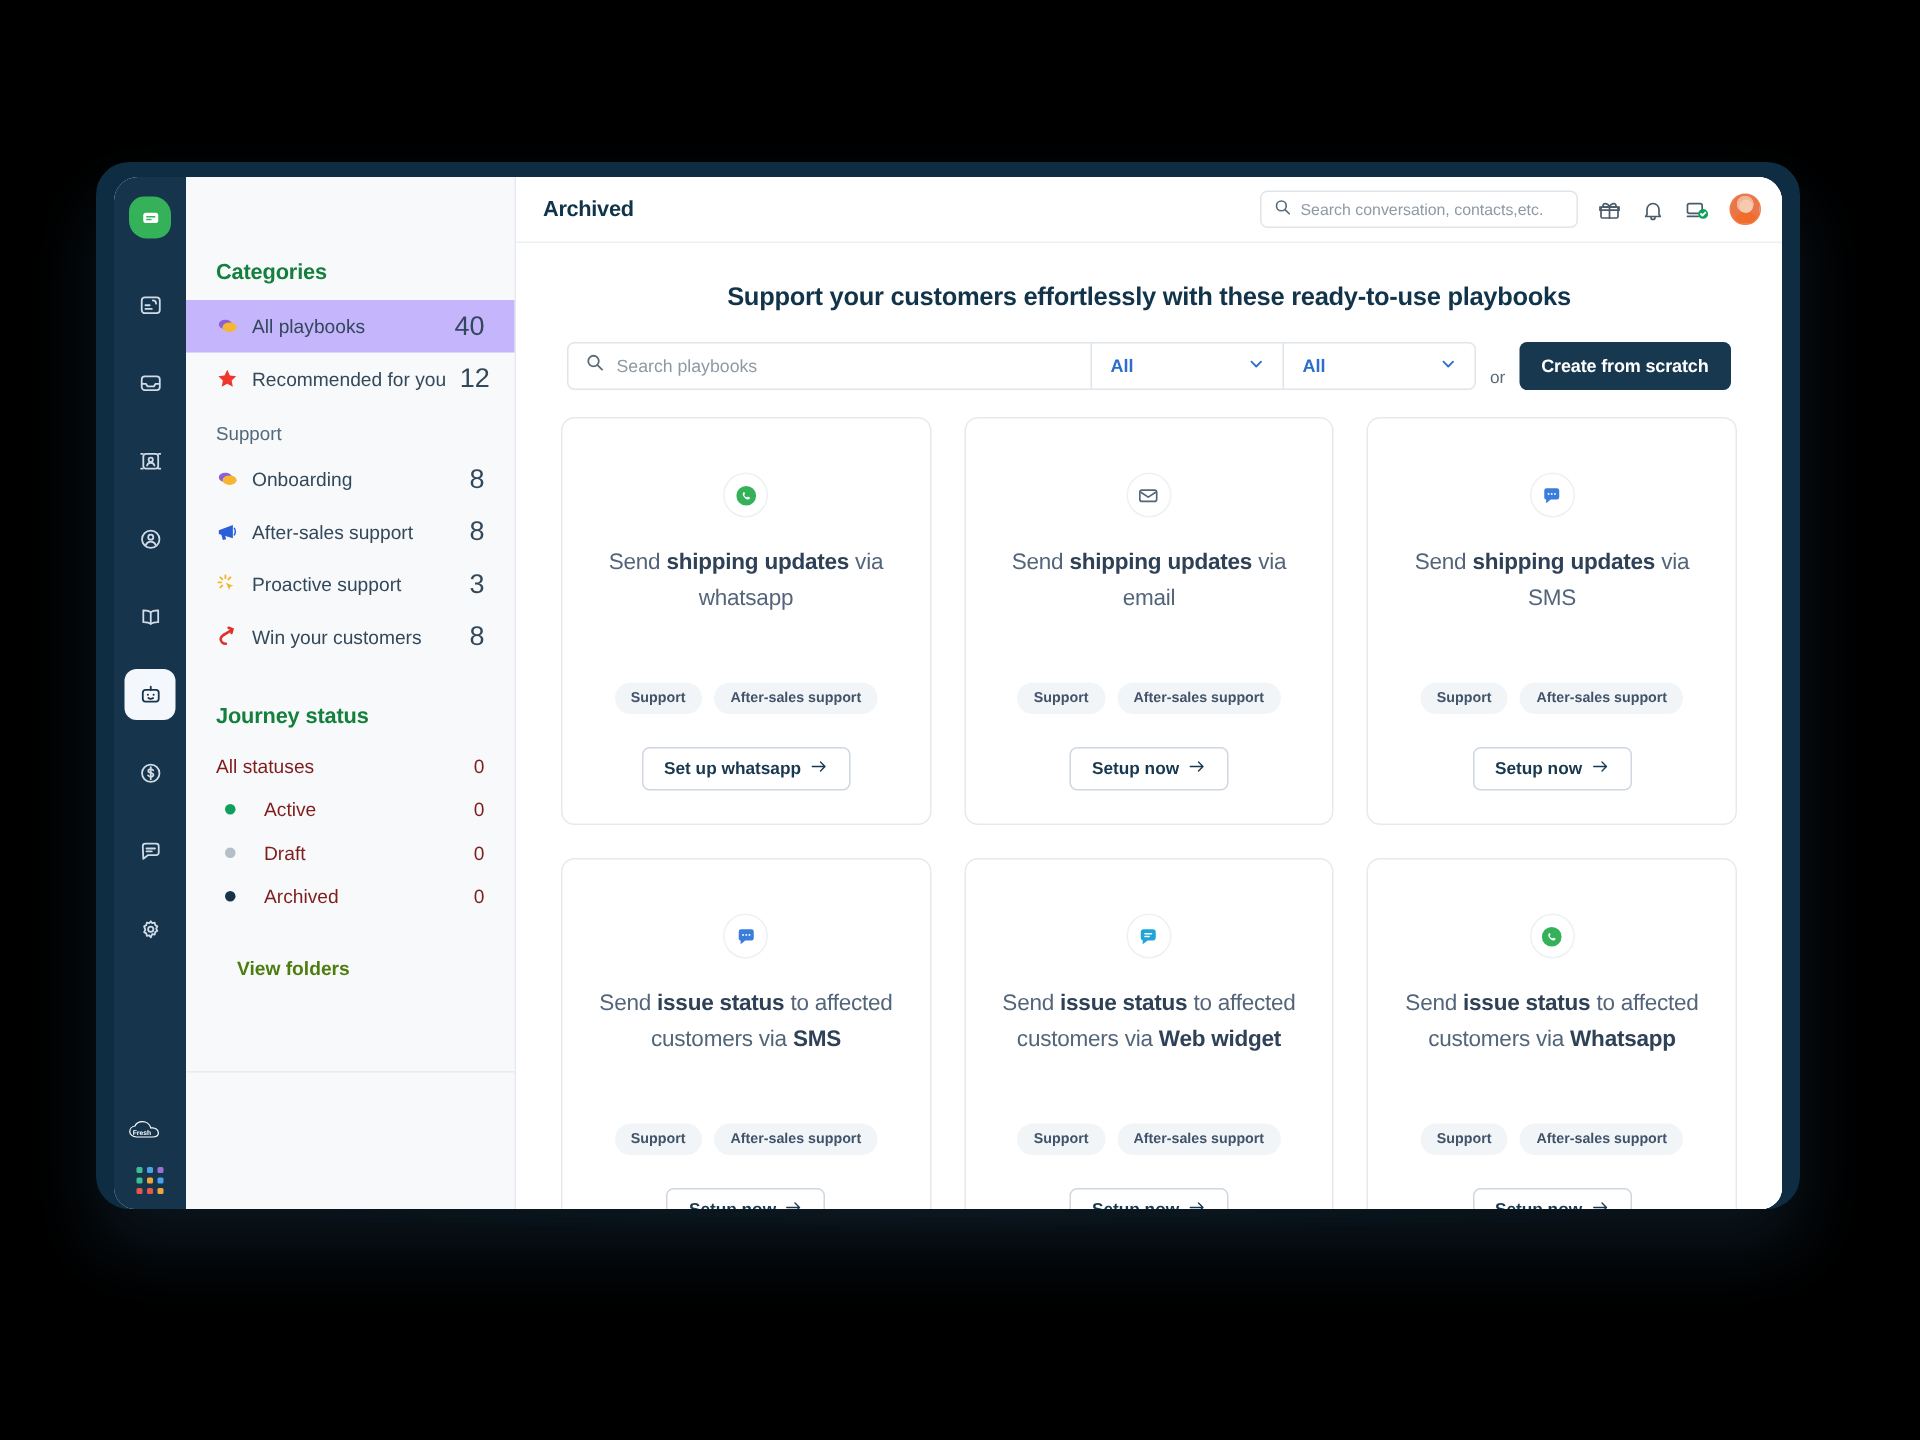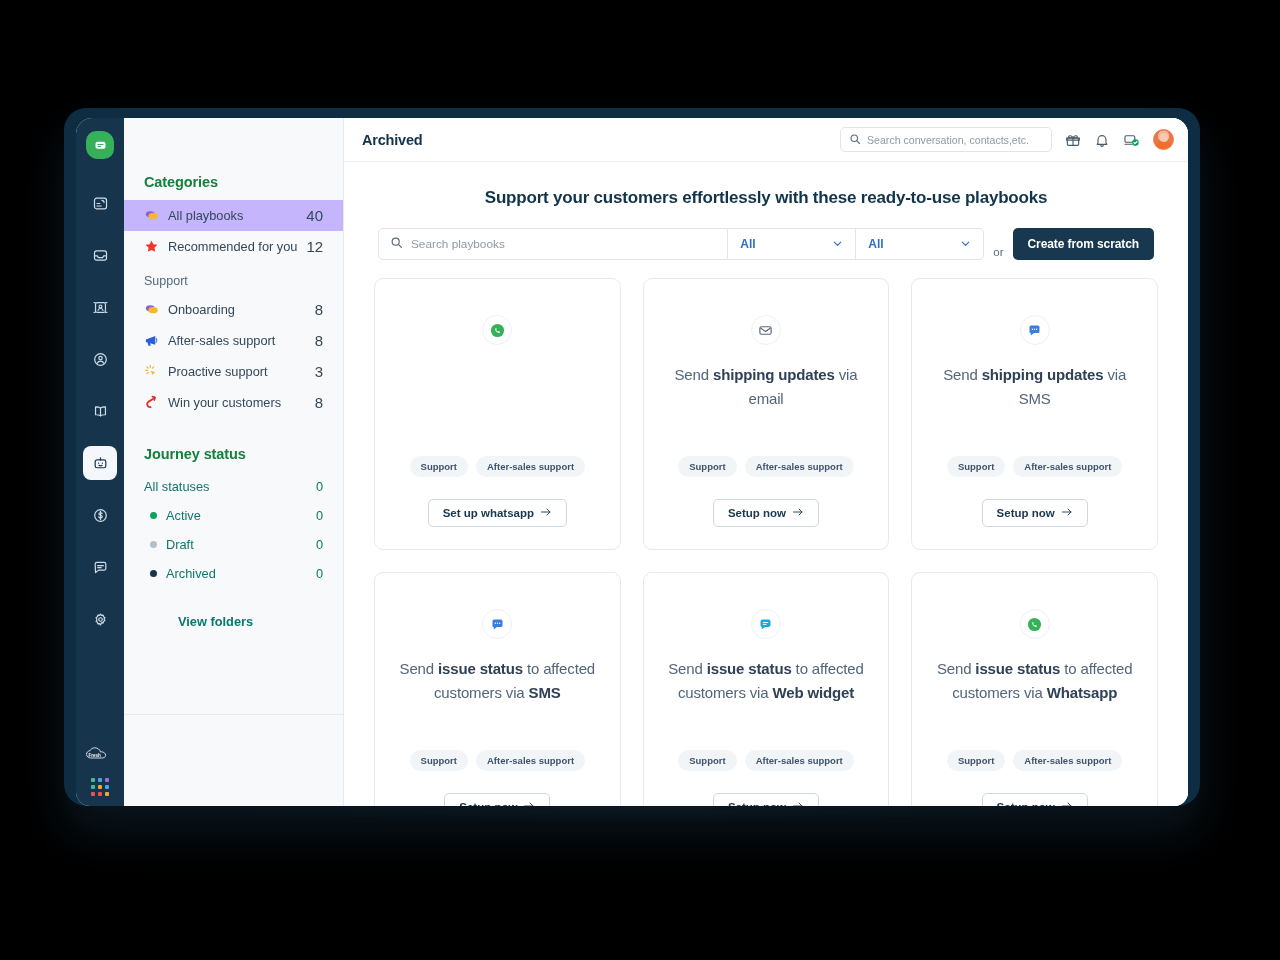--- a/index.html
+++ b/index.html
@@ -111,36 +111,35 @@
     padding: 12px 20px 6px 20px;
   }
   .cat-row {
     display: flex; align-items: center;
     padding: 7px 20px 7px 20px;
     font-size: 12.8px; color: #33485a;
     gap: 9px;
   }
   .cat-row.sel { background: #c4b5fd; justify-content: space-between; }
   .cat-row .lbl { flex: 1; white-space: nowrap; }
-  .cat-row .cnt { color: #33485a; font-size: 15px; }
+  .cat-row .cnt { color: #33485a; font-size: 18px; }
   .cat-ico { width: 15px; height: 15px; display: flex; align-items:center; justify-content:center; flex: 0 0 15px; }
   .spacer-h { height: 16px; }
   .status-row {
-    display:flex; align-items:center; gap: 9px;
+    display:flex; align-items:center; gap: 19px;
     padding: 7px 20px 7px 20px;
-    font-size: 12.8px; color: #0f766e;
+    font-size: 12.8px; color: #7f1d1d;
   }
   .status-row .lbl { flex: 1; }
   .status-row.plain { padding-left: 20px; }
   .status-row.indent { padding-left: 26px; }
   .dot { width: 7px; height: 7px; border-radius: 50%; display:block; flex:0 0 7px; }
   .viewfolders {
-    font-size: 12.8px; color: #0f766e; font-weight: 600;
+    font-size: 12.8px; color: #4d7c0f; font-weight: 600;
     padding: 26px 20px 0 34px;
-    margin-left: 20px;
   }
   .cat-divider {
     position: absolute; left: 0; right: 0; bottom: 91px;
     height: 1px; background: #e6ebef;
   }
 
   
   .mainwrap { flex: 1; display: flex; flex-direction: column; background: #fff; min-width: 0; }
   .topbar {
     height: 44px; flex: 0 0 44px;
@@ -560,20 +559,23 @@
 
       <div class="cards">
 
         <div class="card">
           <div class="card-ico">
             <svg width="15" height="15" viewBox="0 0 24 24">
               <circle cx="12" cy="12" r="10.5" fill="#35b15a"></circle>
               <path d="M9.2 7.6c.3 0 .5.1.7.5l.7 1.6c.1.3 0 .5-.2.7l-.5.5c-.1.2-.2.3 0 .6.5.9 1.5 1.8 2.5 2.2.3.1.5.1.6 0l.5-.6c.2-.2.4-.2.7-.1l1.6.8c.3.2.4.4.3.7-.2.8-1 1.5-1.9 1.5-2.6 0-5.9-3.3-5.9-5.9 0-.9.6-1.7 1.4-2 .1-.1.3-.1.4-.1z" fill="#fff"></path>
             </svg>
           </div>
+          <div class="card-title">
+            <span>Send </span><b>shipping updates</b><span> via whatsapp</span>
+          </div>
           <div class="tags">
             <span class="tag">Support</span>
             <span class="tag">After-sales support</span>
           </div>
           <button class="card-cta">
             <span>Set up whatsapp</span>
             <span>
               <svg width="12" height="10" viewBox="0 0 24 20" fill="none" stroke="#17384f" stroke-width="1.8" stroke-linecap="round" stroke-linejoin="round">
                     <path d="M3 10h17M14 4l6 6-6 6"></path>
                   </svg>

